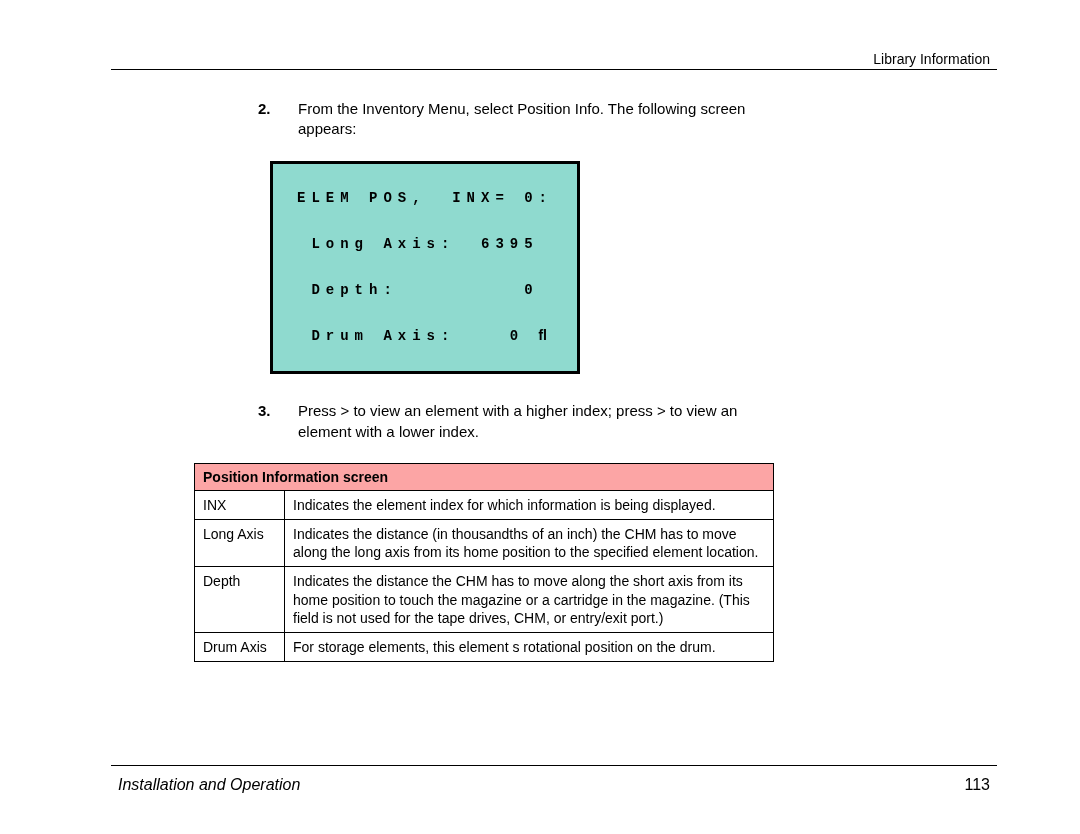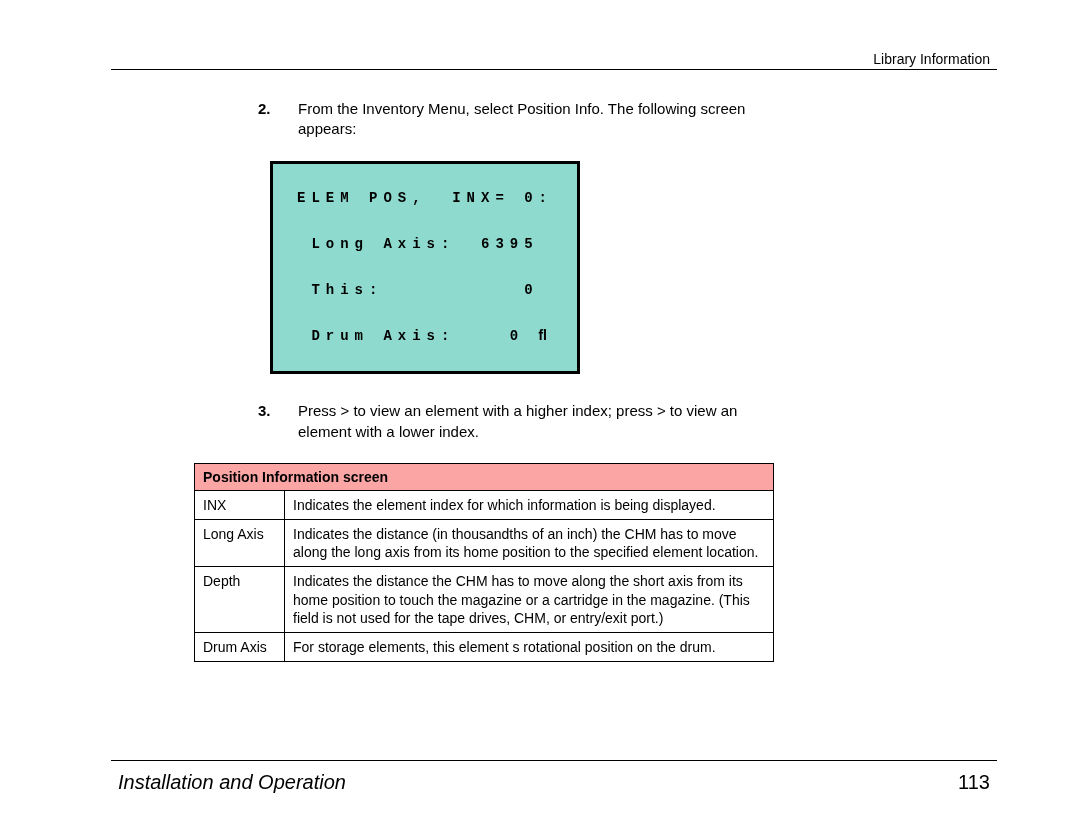--- a/index.html
+++ b/index.html
@@ -78,21 +78,21 @@
   }
   .footer-area {
     position: absolute;
     left: 90px;
     right: 90px;
     bottom: 40px;
     border-top: 1px solid #000;
     padding-top: 3px;
     display: flex;
     justify-content: space-between;
-    font-size: 20px;
+    font-size: 16px;
   }
   .footer-left { font-style: italic; }
 </style>
 </head>
 <body>
 
 <div class="header-area">
   <span>Library Information</span>
 </div>
 
@@ -106,21 +106,21 @@
   <div class="lcd-screen">
     <div class="lcd-row">
       <span>ELEM POS,</span>
       <span>INX= 0:</span>
     </div>
     <div class="lcd-row">
       <span> Long Axis:</span>
       <span>6395 </span>
     </div>
     <div class="lcd-row">
-      <span> This:</span>
+      <span> Depth:</span>
       <span>0 </span>
     </div>
     <div class="lcd-row">
       <span> Drum Axis:</span>
       <span>0 ﬂ</span>
     </div>
   </div>
 
   <div class="step-line">
     <span class="step-num">3.</span>

